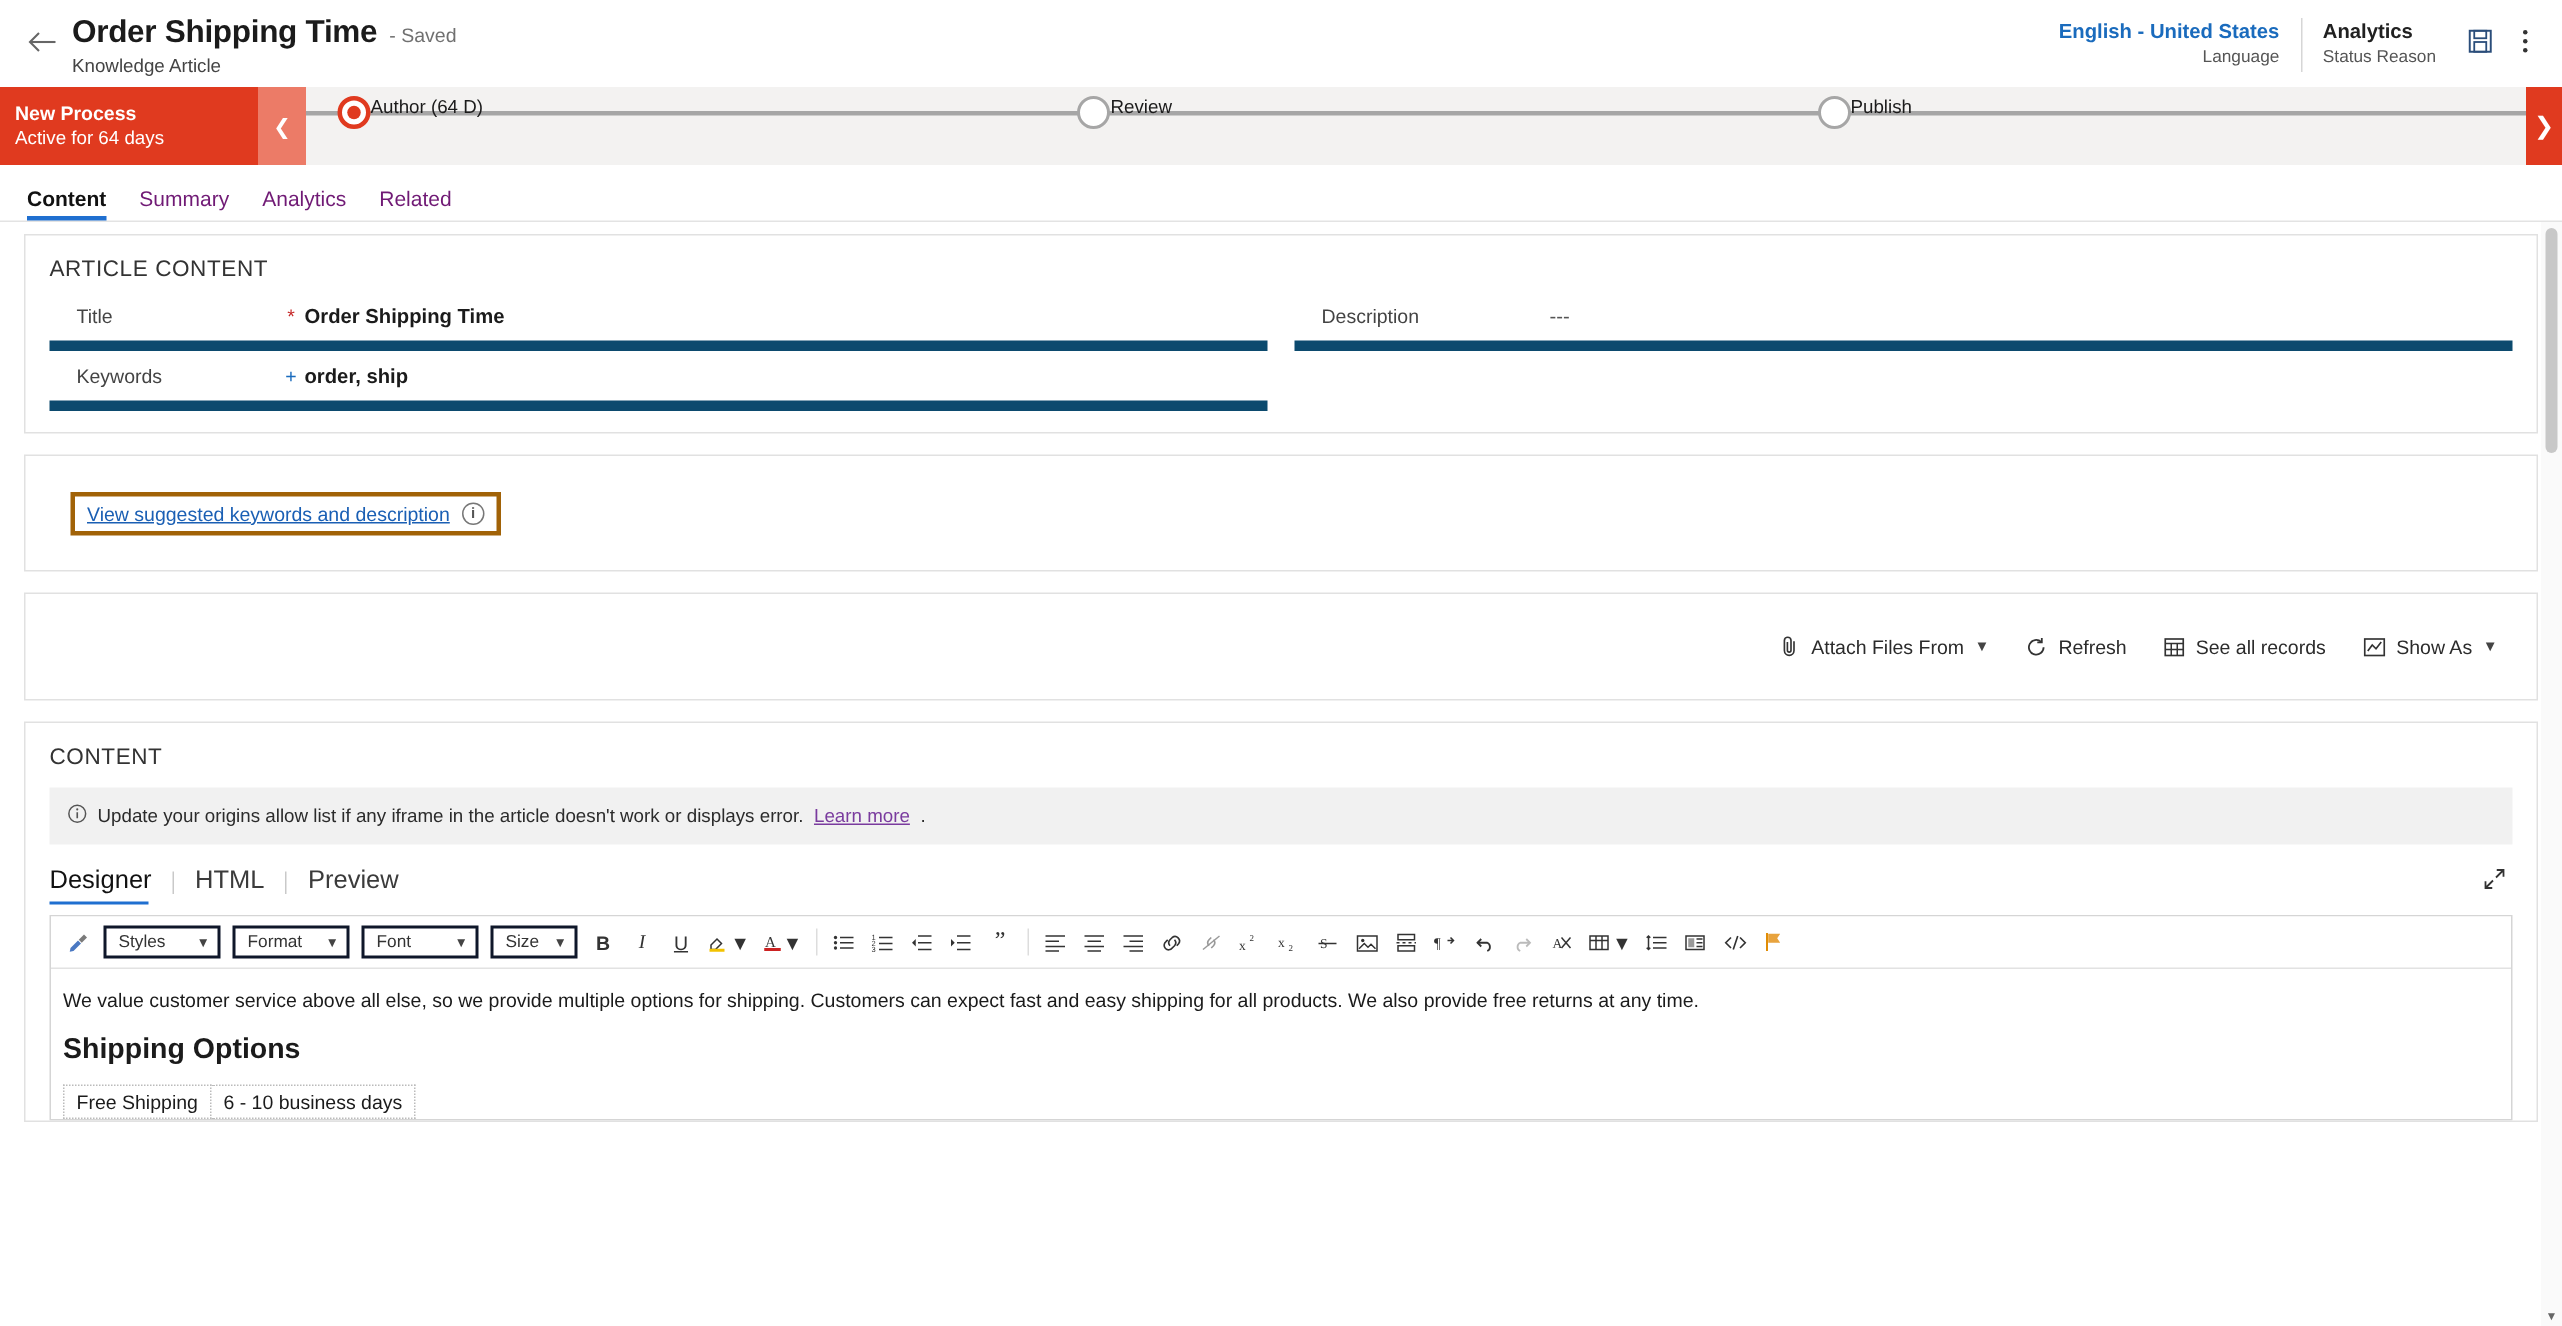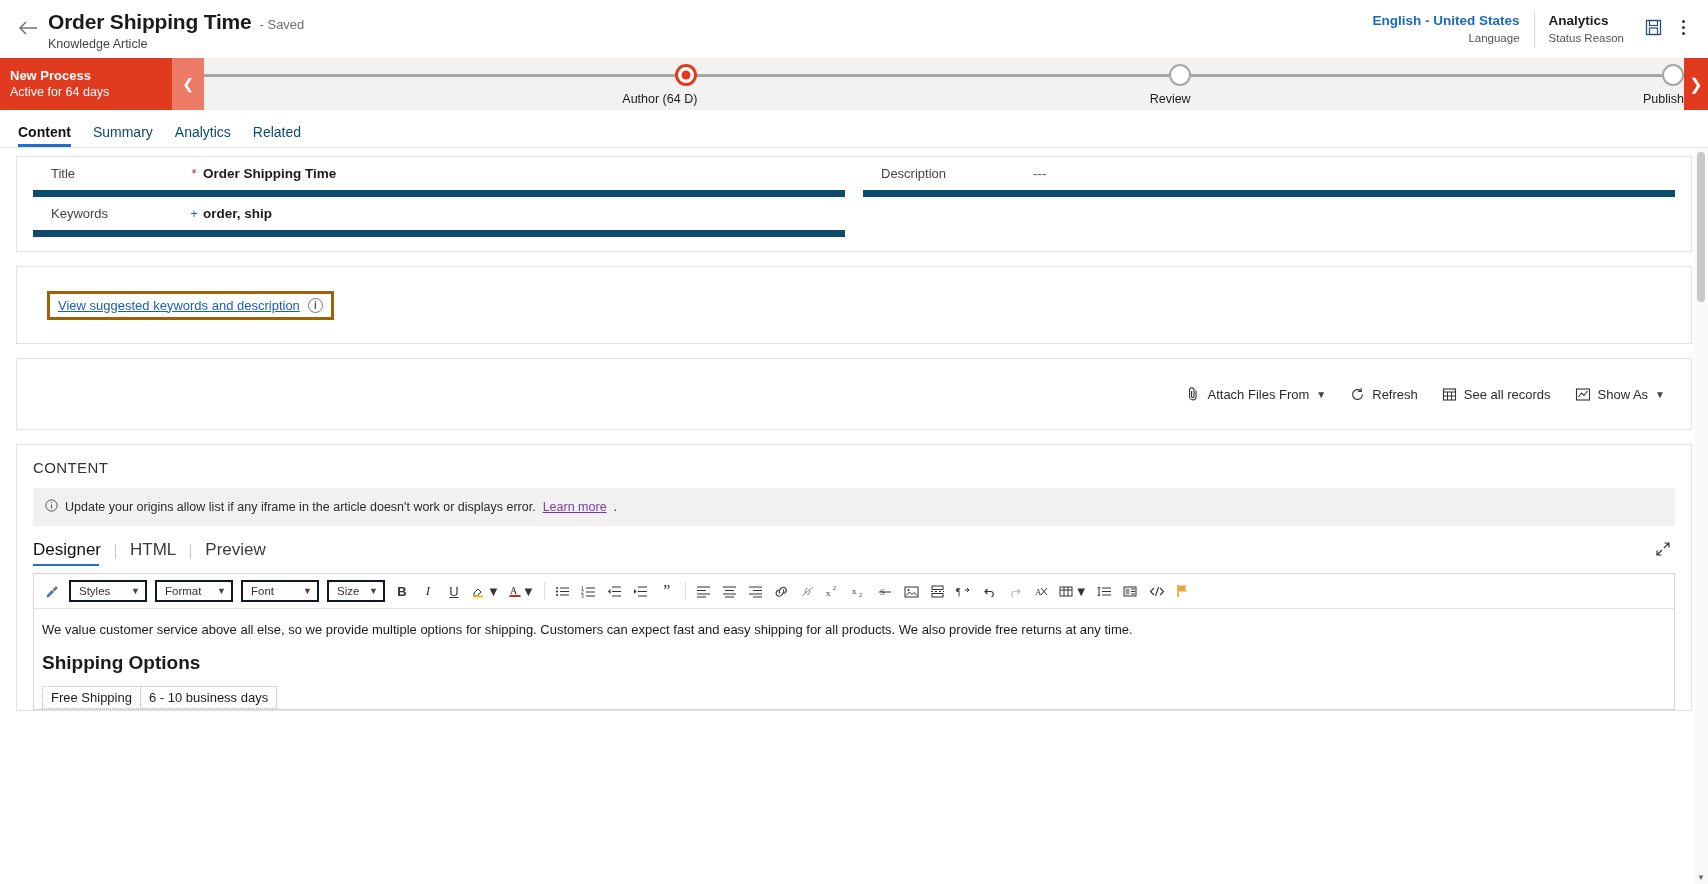--- a/index.html
+++ b/index.html
@@ -65,21 +65,21 @@
   .bpf-collapse {
     width: 32px; flex: 0 0 32px; background: #ec7b67; color:#fff;
     display:flex; align-items:center; justify-content:center; font-size: 14px;
     cursor: pointer;
   }
   .bpf-track { flex: 1 1 auto; position: relative; display:flex; }
   .bpf-line {
     position: absolute; left: 0; right: 0; top: 16px; height: 3px; background: #a6a6a6;
   }
   .bpf-steps { position: relative; flex:1; display: flex; }
-  .bpf-step { flex: 1; position: relative; display:flex; flex-direction:column; align-items:flex-end; cursor: pointer;}
+  .bpf-step { flex: 1; position: relative; display:flex; flex-direction:row; align-items:flex-start; cursor: pointer; padding-left: 21px;}
   .bpf-dot {
     width: 22px; height: 22px; border-radius: 50%; background: #fff;
     border: 2px solid #a6a6a6; margin-top: 6px; position: relative; z-index:2;
   }
   .bpf-dot.active { border: 3px solid #e03a1f; }
   .bpf-dot.active::after {
     content:""; position:absolute; left:50%; top:50%; transform: translate(-50%,-50%);
     width: 9px; height: 9px; border-radius:50%; background:#e03a1f;
   }
   .bpf-label { font-size: 12.5px; color: #1b1b1b; margin-top: 6px; white-space: nowrap; }
@@ -87,21 +87,21 @@
     width: 24px; flex: 0 0 24px; background: #e03a1f; color:#fff;
     display:flex; align-items:center; justify-content:center; font-size:16px; cursor:pointer;
   }
 
   
   .tabs {
     height: 38px; flex: 0 0 38px; display:flex; align-items: flex-end;
     gap: 22px; padding: 0 18px; background:#fff;
     border-bottom: 1px solid #e3e3e3;
   }
-  .tab { font-size: 14px; color: #0c4a6e; padding-bottom: 7px; cursor: pointer; position: relative; }
+  .tab { font-size: 14px; color: #701a75; padding-bottom: 7px; cursor: pointer; position: relative; }
   .tab.active { font-weight: 700; color:#111; }
   .tab.active::after {
     content:""; position:absolute; left:0; right:0; bottom:0; height: 3px; background:#1f6fd0;
   }
 
   
   .body {
     flex: 1 1 auto; overflow: hidden; position: relative;
     background: #fff; padding: 8px 16px 0 16px;
   }
@@ -261,20 +261,21 @@
   <div class="tabs">
     <div class="tab active">Content</div>
     <div class="tab">Summary</div>
     <div class="tab">Analytics</div>
     <div class="tab">Related</div>
   </div>
 
   <div class="body">
 
     <div class="card">
+      <div class="sec-head">ARTICLE CONTENT</div>
       <div class="fields-grid">
         <div class="fld-col">
           <div class="fld-row">
             <span class="fld-lbl">Title</span>
             <span class="fld-req">*</span>
             <span class="fld-val">Order Shipping Time</span>
           </div>
           <div class="fld-row">
             <span class="fld-lbl">Keywords</span>
             <span class="fld-req blue">+</span>

